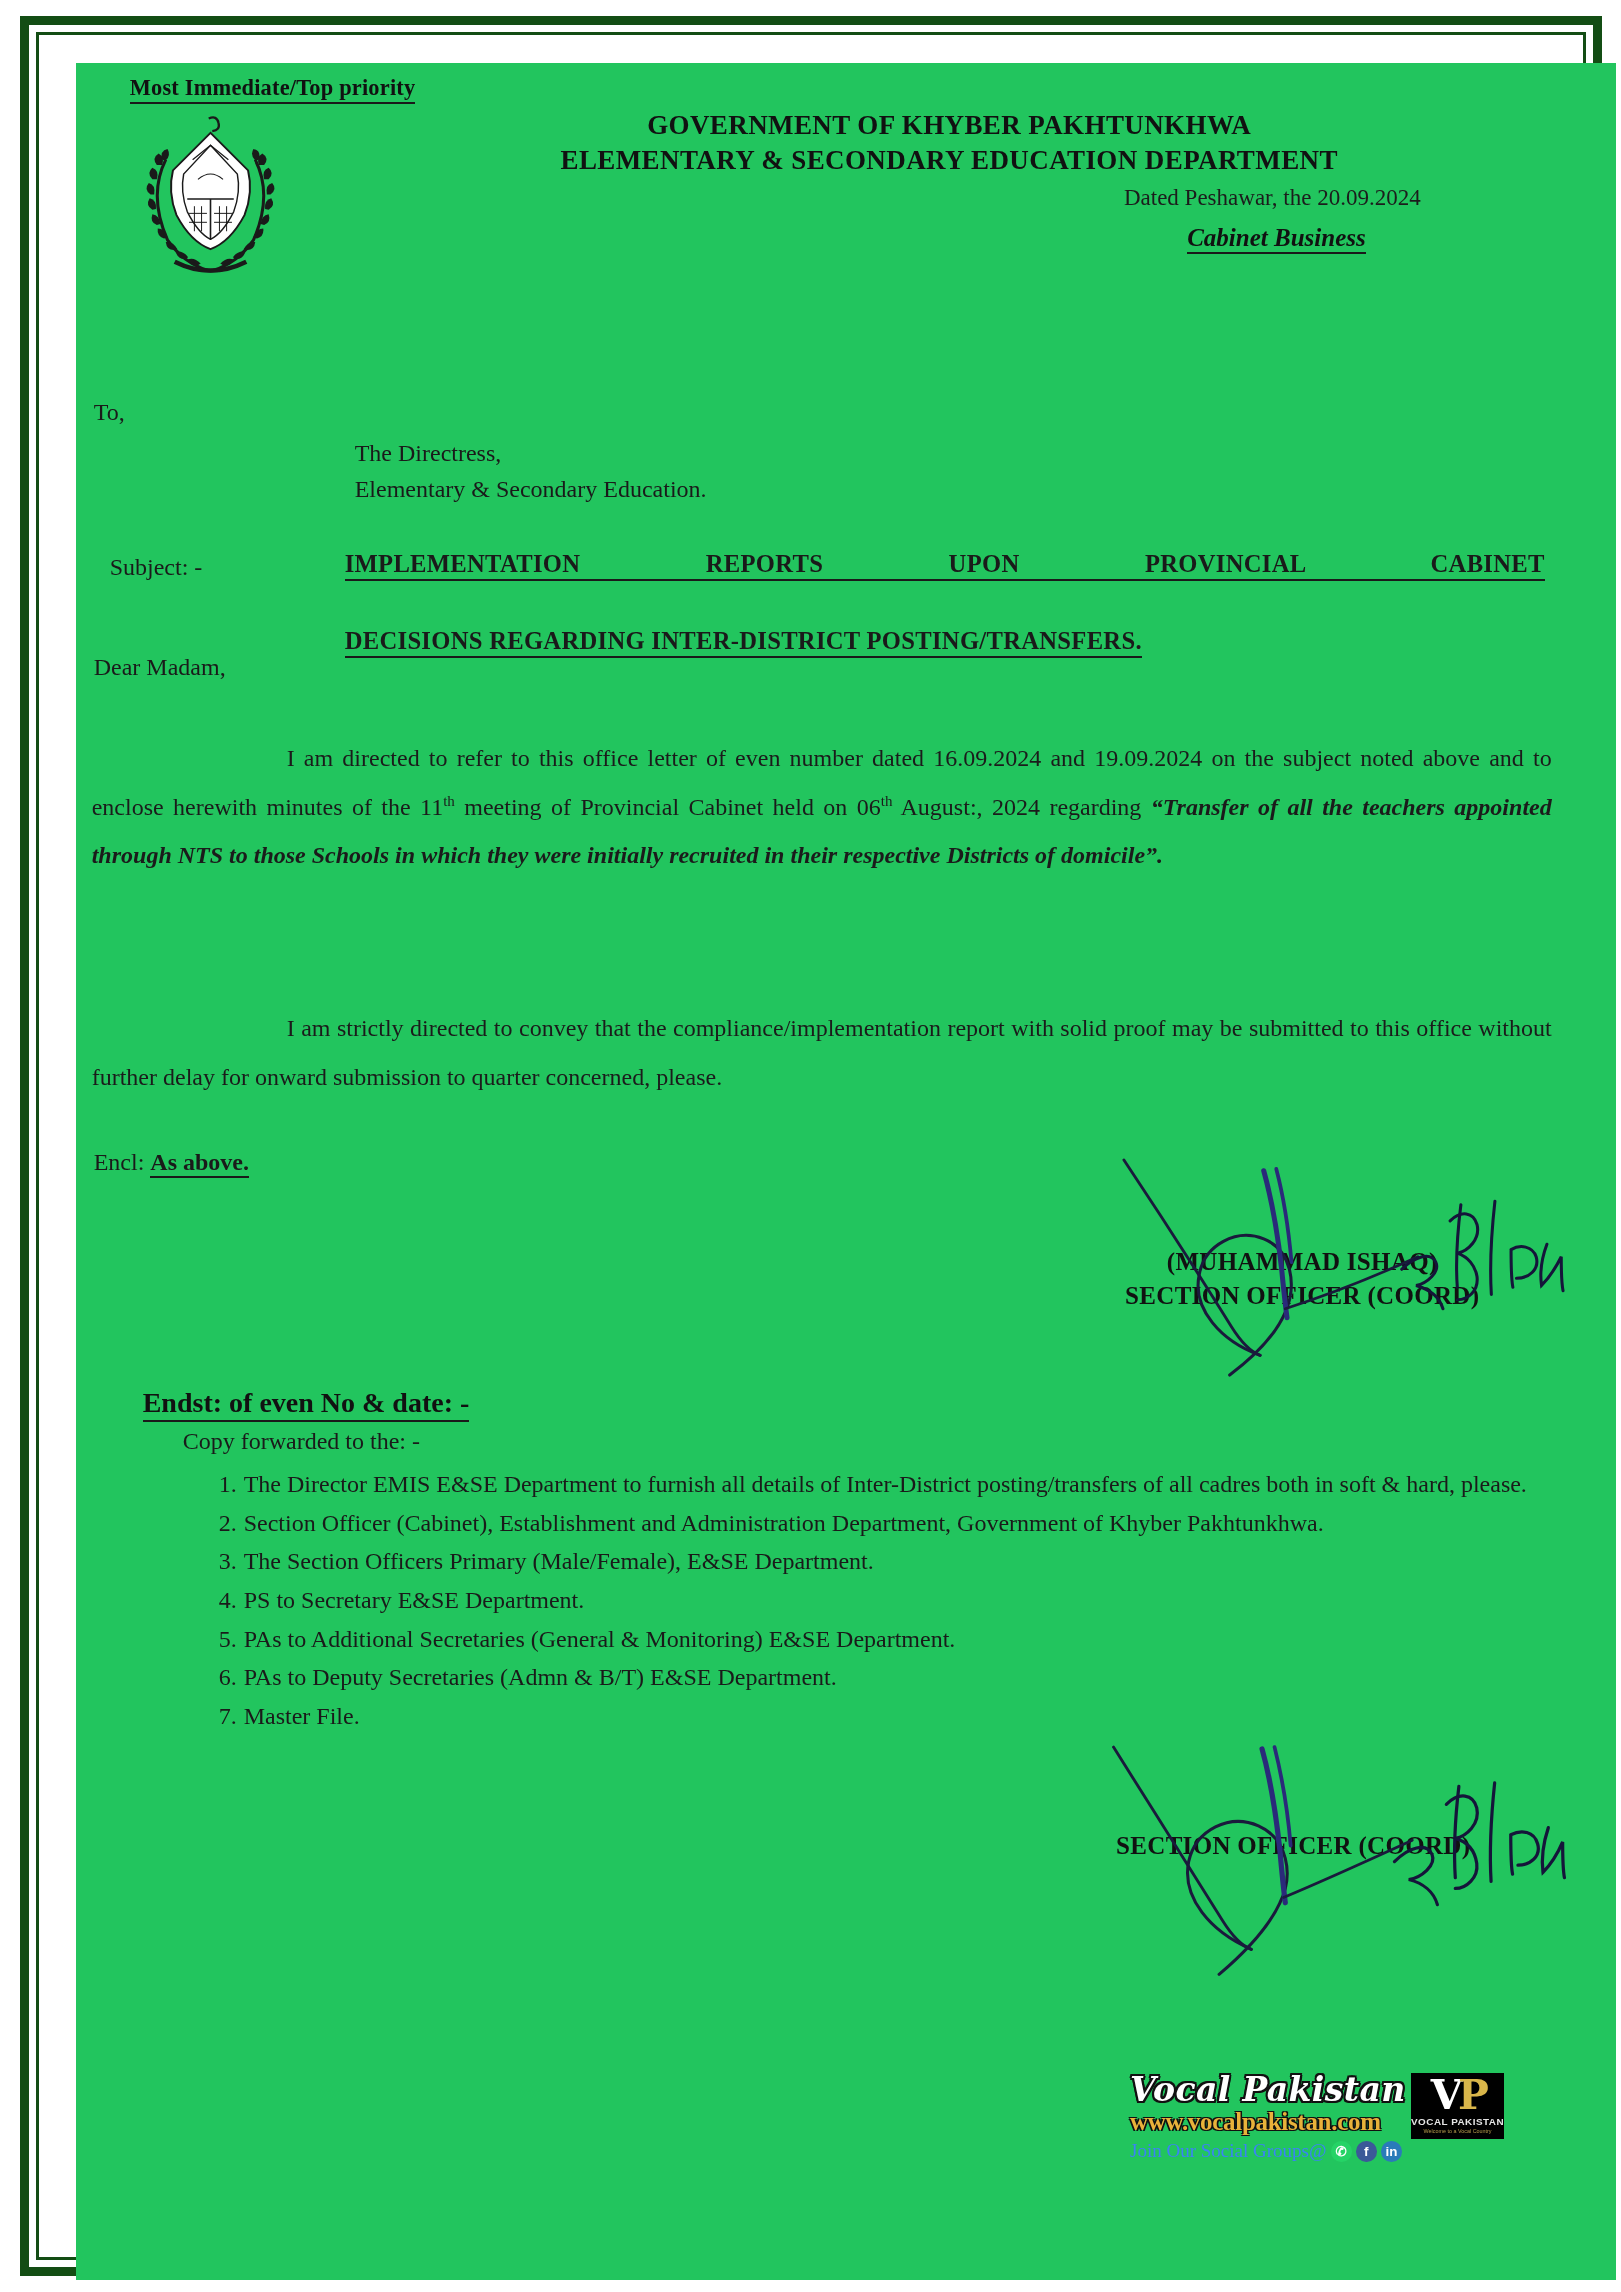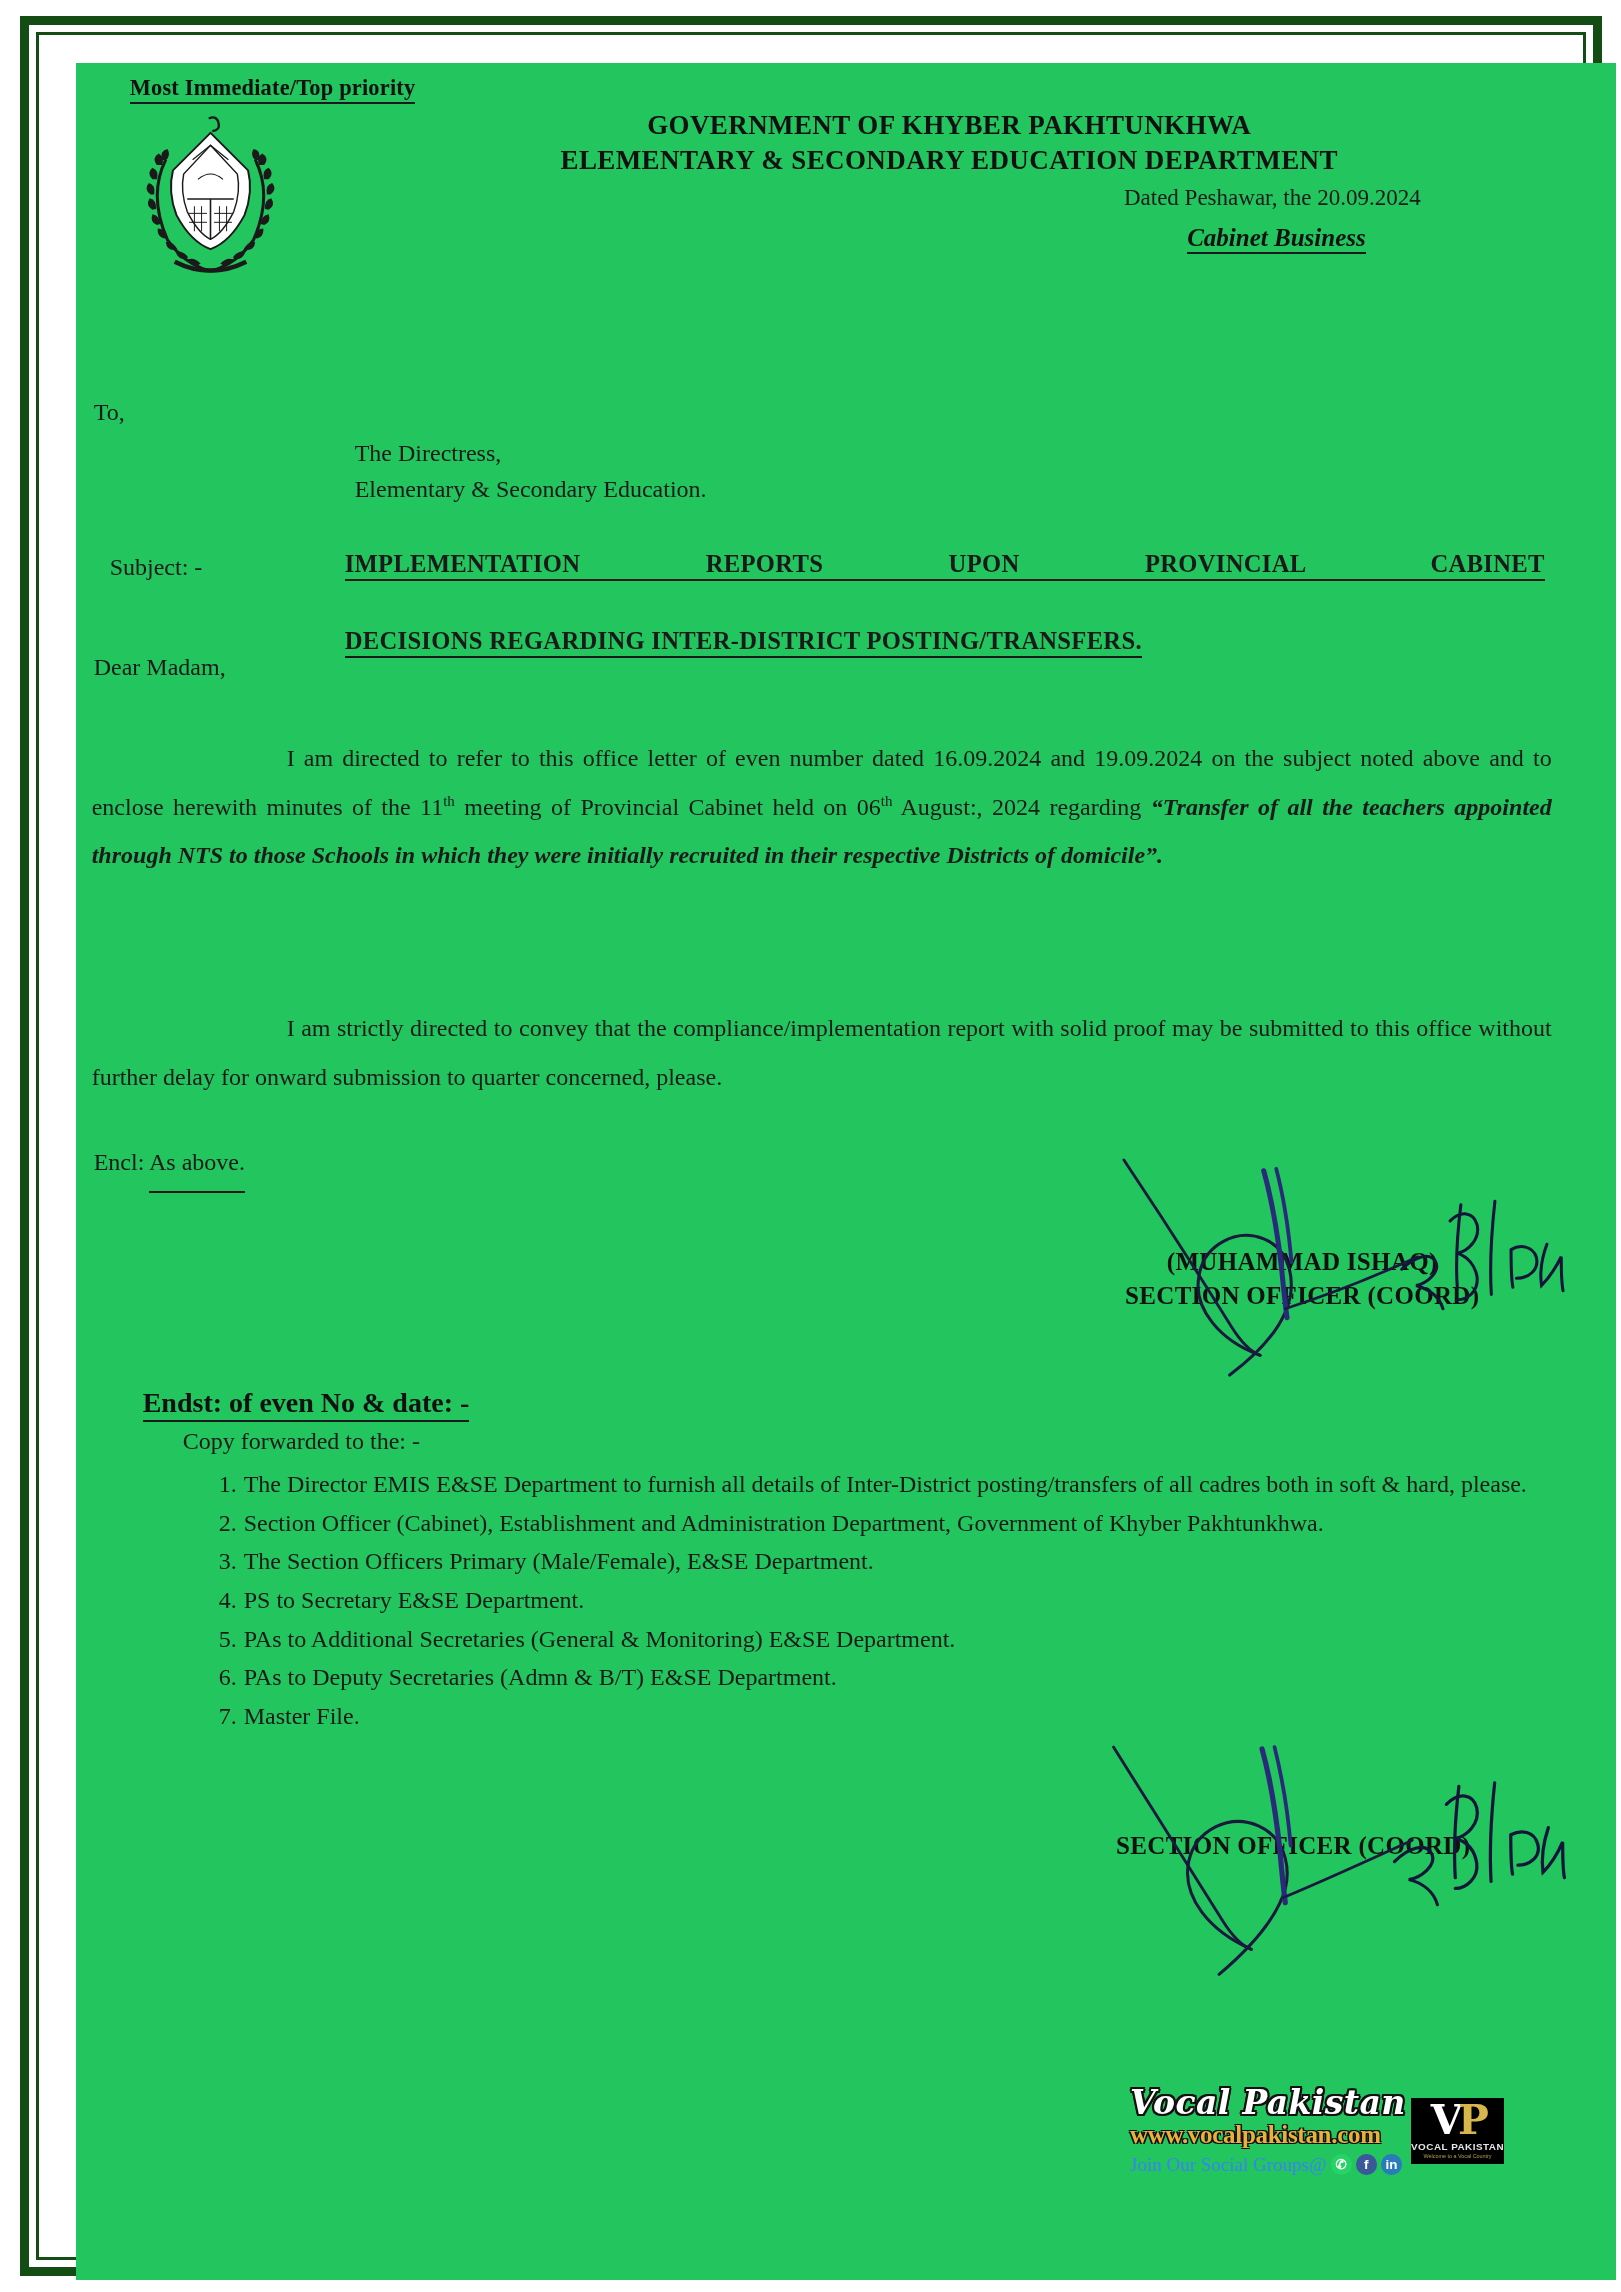--- a/index.html
+++ b/index.html
@@ -157,23 +157,23 @@
     font-weight: bold;
   }
   .sup { font-size: 15px; vertical-align: super; }
 
   .encl {
     position: absolute;
     left: 18px; top: 1086px;
     font-size: 24px;
   }
   .encl .ul2 {
-    font-weight: normal;
+    font-weight: bold;
     border-bottom: 2.2px solid #1a1a1a;
-    padding-bottom: 16px;
+    padding-bottom: 1px;
   }
 
   
   .sig1 {
     position: absolute;
     left: 967px; top: 1182px;
     width: 519px;
     text-align: center;
   }
   .sig1 .nm, .sig1 .ttl {
@@ -253,21 +253,21 @@
     pointer-events: none;
     z-index: 5;
   }
 
   
   .wm {
     position: absolute;
     left: 1130px; top: 2073px;
     width: 369px; height: 116px;
     display: flex;
-    align-items: center;
+    align-items: flex-start;
   }
   .wm-text {
     flex: 1;
     display: flex;
     flex-direction: column;
     justify-content: center;
     padding-right: 5.4px;
   }
   .wm-script {
     font-family: "DejaVu Serif", serif;

